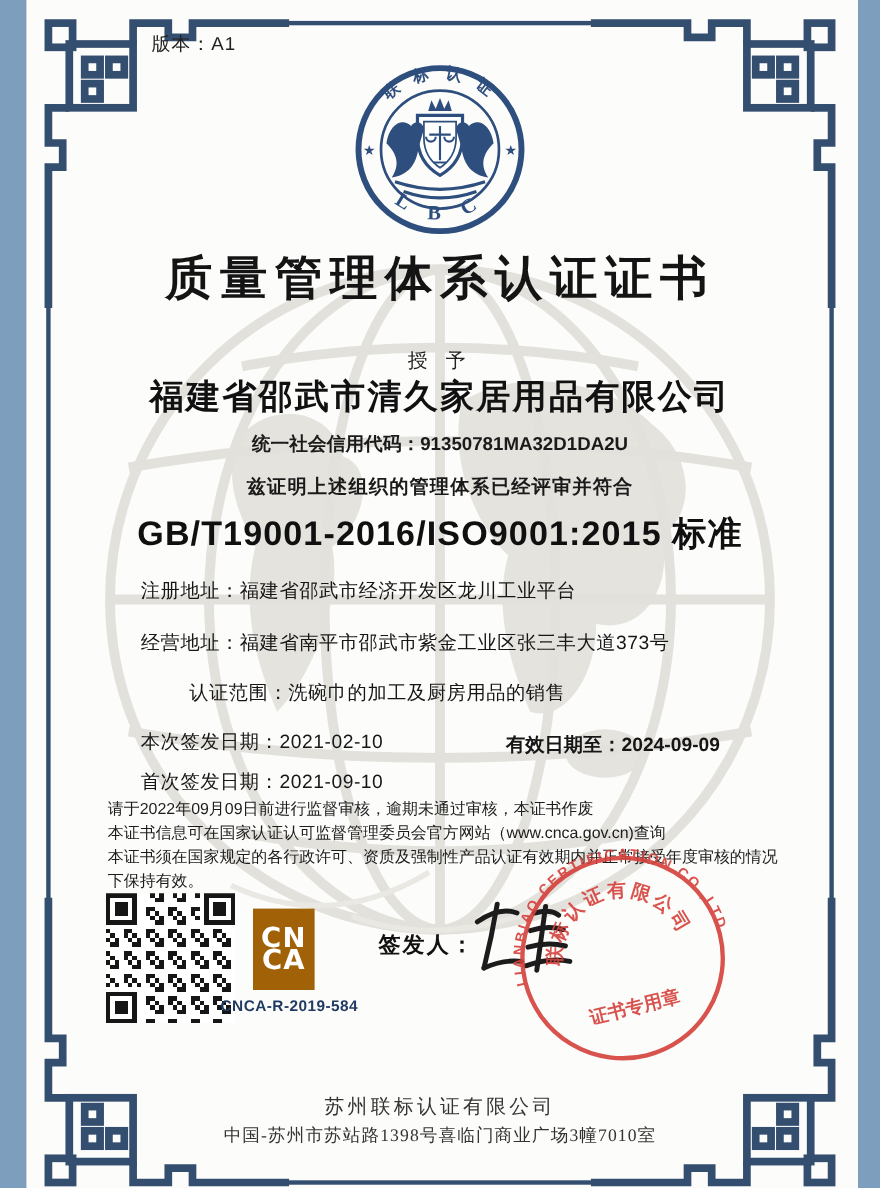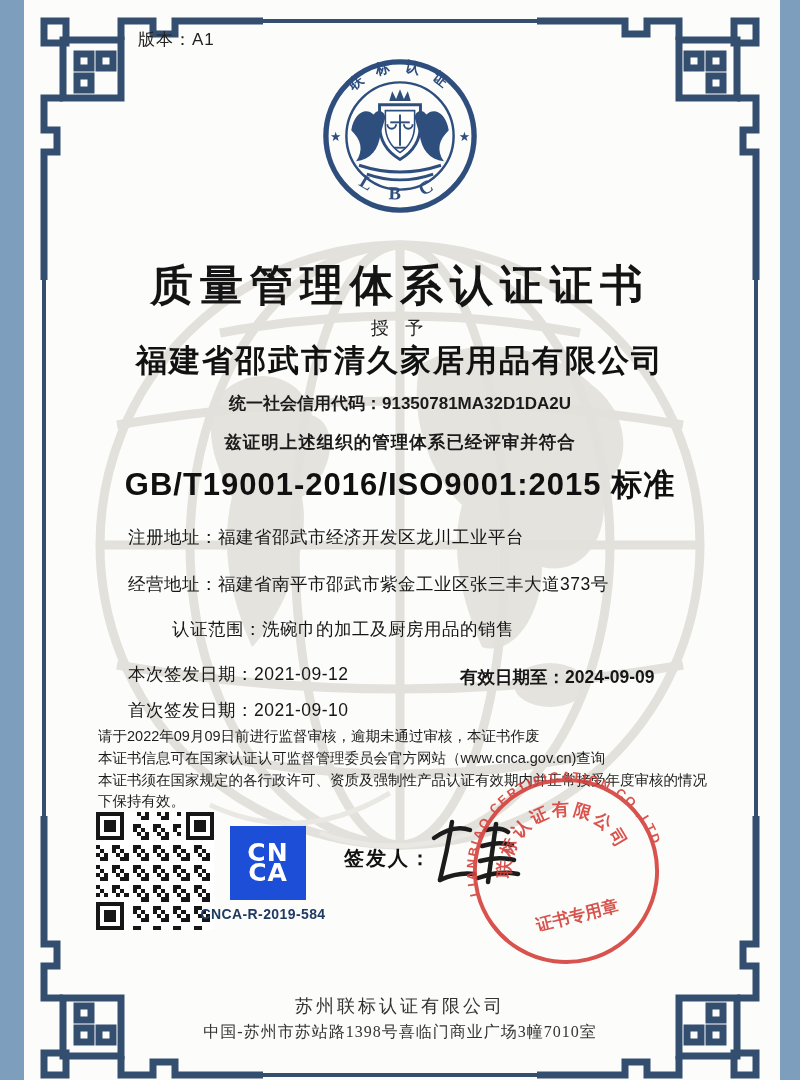--- a/index.html
+++ b/index.html
@@ -19,36 +19,36 @@
   .corner.tr { right:23px; top:0; transform:scaleX(-1); }
   .corner.bl { left:23px;  bottom:-16px; transform:scaleY(-1); }
   .corner.br { right:23px; bottom:-16px; transform:scale(-1,-1); }
 
   .watermark { position:absolute; left:70px; top:215px; width:660px; height:660px; opacity:.7; }
 
   .abs { position:absolute; }
   .ctr { left:0; width:800px; text-align:center; }
   .version { left:138px; top:28px; font-size:17px; color:#222; letter-spacing:1px; }
   .logo { left:320px; top:58px; width:160px; height:156px; }
-  .title { top:224px; font-size:43px; font-weight:bold; color:#141414; letter-spacing:7px;margin-top:33px; }
+  .title { top:224px; font-size:43px; font-weight:bold; color:#141414; letter-spacing:7px; }
   .certno { top:291px; font-size:17px; font-weight:bold; color:#1a1a1a; letter-spacing:1px; }
   .award { top:316px; font-size:18px; color:#222; font-family:"Liberation Serif",serif; letter-spacing:6px; }
   .company { top:340px; font-size:31px; font-weight:bold; color:#111; letter-spacing:2px; }
   .creditcode { top:392px; font-size:17px; font-weight:bold; color:#1a1a1a; }
   .statement { top:430px; font-size:17.5px; font-weight:bold; color:#1a1a1a; letter-spacing:1px; }
   .standard { top:464px; font-size:31px; font-weight:bold; color:#101010; letter-spacing:1px; }
   .fieldline { left:128px; font-size:17.5px; font-weight:normal; color:#161616; letter-spacing:.5px; }
   .reg { top:525px; } .op { top:572px; } .scope { top:617px;margin-left:44px; }
   .issue { top:662px; } .firstissue { top:698px; }
   .valid { left:460px; top:665px; font-size:17.5px; font-weight:bold; color:#161616; }
   .notes { left:98px; top:726px; width:618px; font-size:14.5px; color:#1c1c1c; line-height:1.45; }
   .notes div { margin-bottom:1px; }
 
   .qr { left:96px; top:812px; width:118px; height:118px; }
-  .cnca-box { left:230px; top:826px; width:76px; height:74px; background:#1d4ed8;
+  .cnca-box { left:230px; top:826px; width:56px; height:74px; background:#a16207;
               display:flex; flex-direction:column; align-items:center; justify-content:center; }
   .cnca-box span { color:#fff; font-weight:bold; font-size:25px; line-height:.82;
                    font-family:"DejaVu Sans",sans-serif; letter-spacing:1px; }
   .cnca-code { left:188px; top:906px; width:150px; text-align:center; font-size:14px;
                font-weight:bold; color:#1f3a63; letter-spacing:.4px; }
 
   .signer { left:344px; top:845px; font-size:20px; font-weight:bold; color:#111; letter-spacing:2px;text-align:center; }
   .signature { left:428px; top:816px; width:96px; height:76px; }
 
   .stamp { left:467px; top:772px; width:198px; height:198px; transform:rotate(-14deg); opacity:.9; }
@@ -180,21 +180,21 @@
   <div class="abs ctr title">质量管理体系认证证书</div>
   <div class="abs ctr company">福建省邵武市清久家居用品有限公司</div>
   <div class="abs ctr award">授 予</div>
   <div class="abs ctr creditcode">统一社会信用代码：91350781MA32D1DA2U</div>
   <div class="abs ctr statement">兹证明上述组织的管理体系已经评审并符合</div>
   <div class="abs ctr standard">GB/T19001-2016/ISO9001:2015 标准</div>
 
   <div class="abs fieldline reg">注册地址：福建省邵武市经济开发区龙川工业平台</div>
   <div class="abs fieldline op">经营地址：福建省南平市邵武市紫金工业区张三丰大道373号</div>
   <div class="abs fieldline scope">认证范围：洗碗巾的加工及厨房用品的销售</div>
-  <div class="abs fieldline issue">本次签发日期：2021-09-12</div>
+  <div class="abs fieldline issue">本次签发日期：2021-02-10</div>
   <div class="abs valid">有效日期至：2024-09-09</div>
   <div class="abs fieldline firstissue">首次签发日期：2021-09-10</div>
 
   <div class="abs notes">
     <div>请于2022年09月09日前进行监督审核，逾期未通过审核，本证书作废</div>
     <div>本证书信息可在国家认证认可监督管理委员会官方网站（www.cnca.gov.cn)查询</div>
     <div>本证书须在国家规定的各行政许可、资质及强制性产品认证有效期内并正常接受年度审核的情况下保持有效。</div>
   </div>
 
   <svg id="qr-svg" class="abs qr" viewBox="0 0 29 29" shape-rendering="crispEdges">

